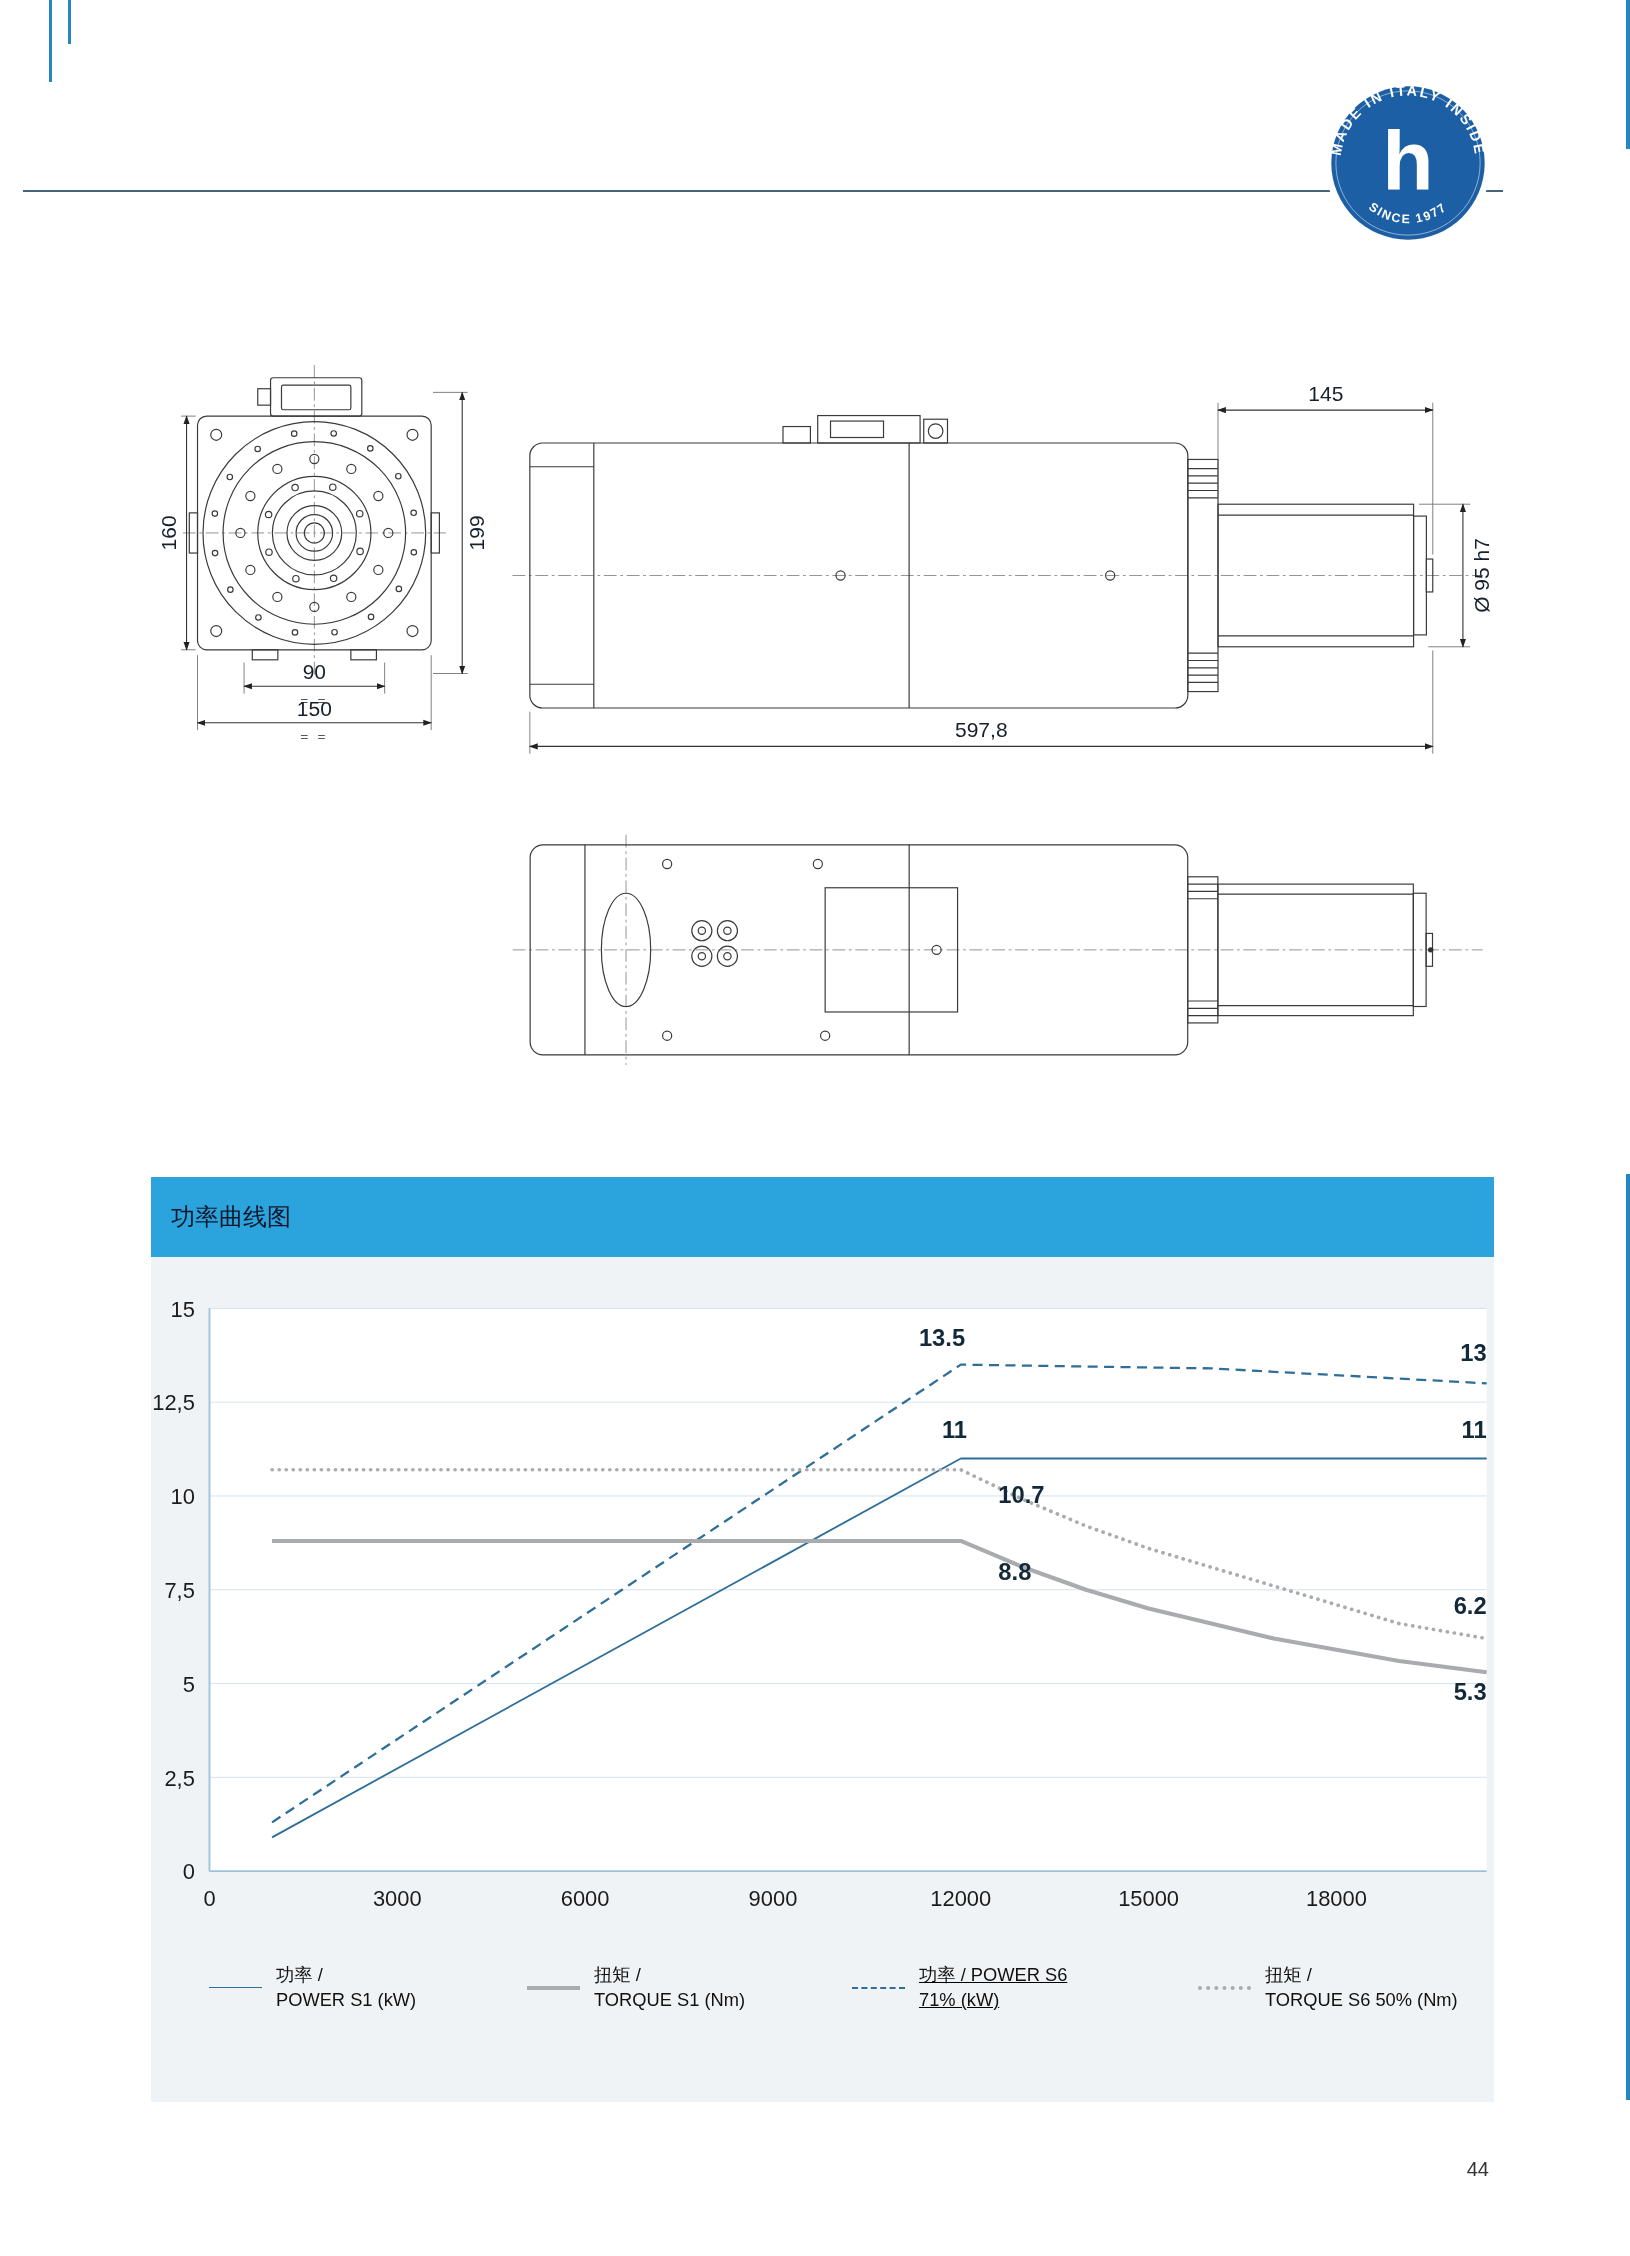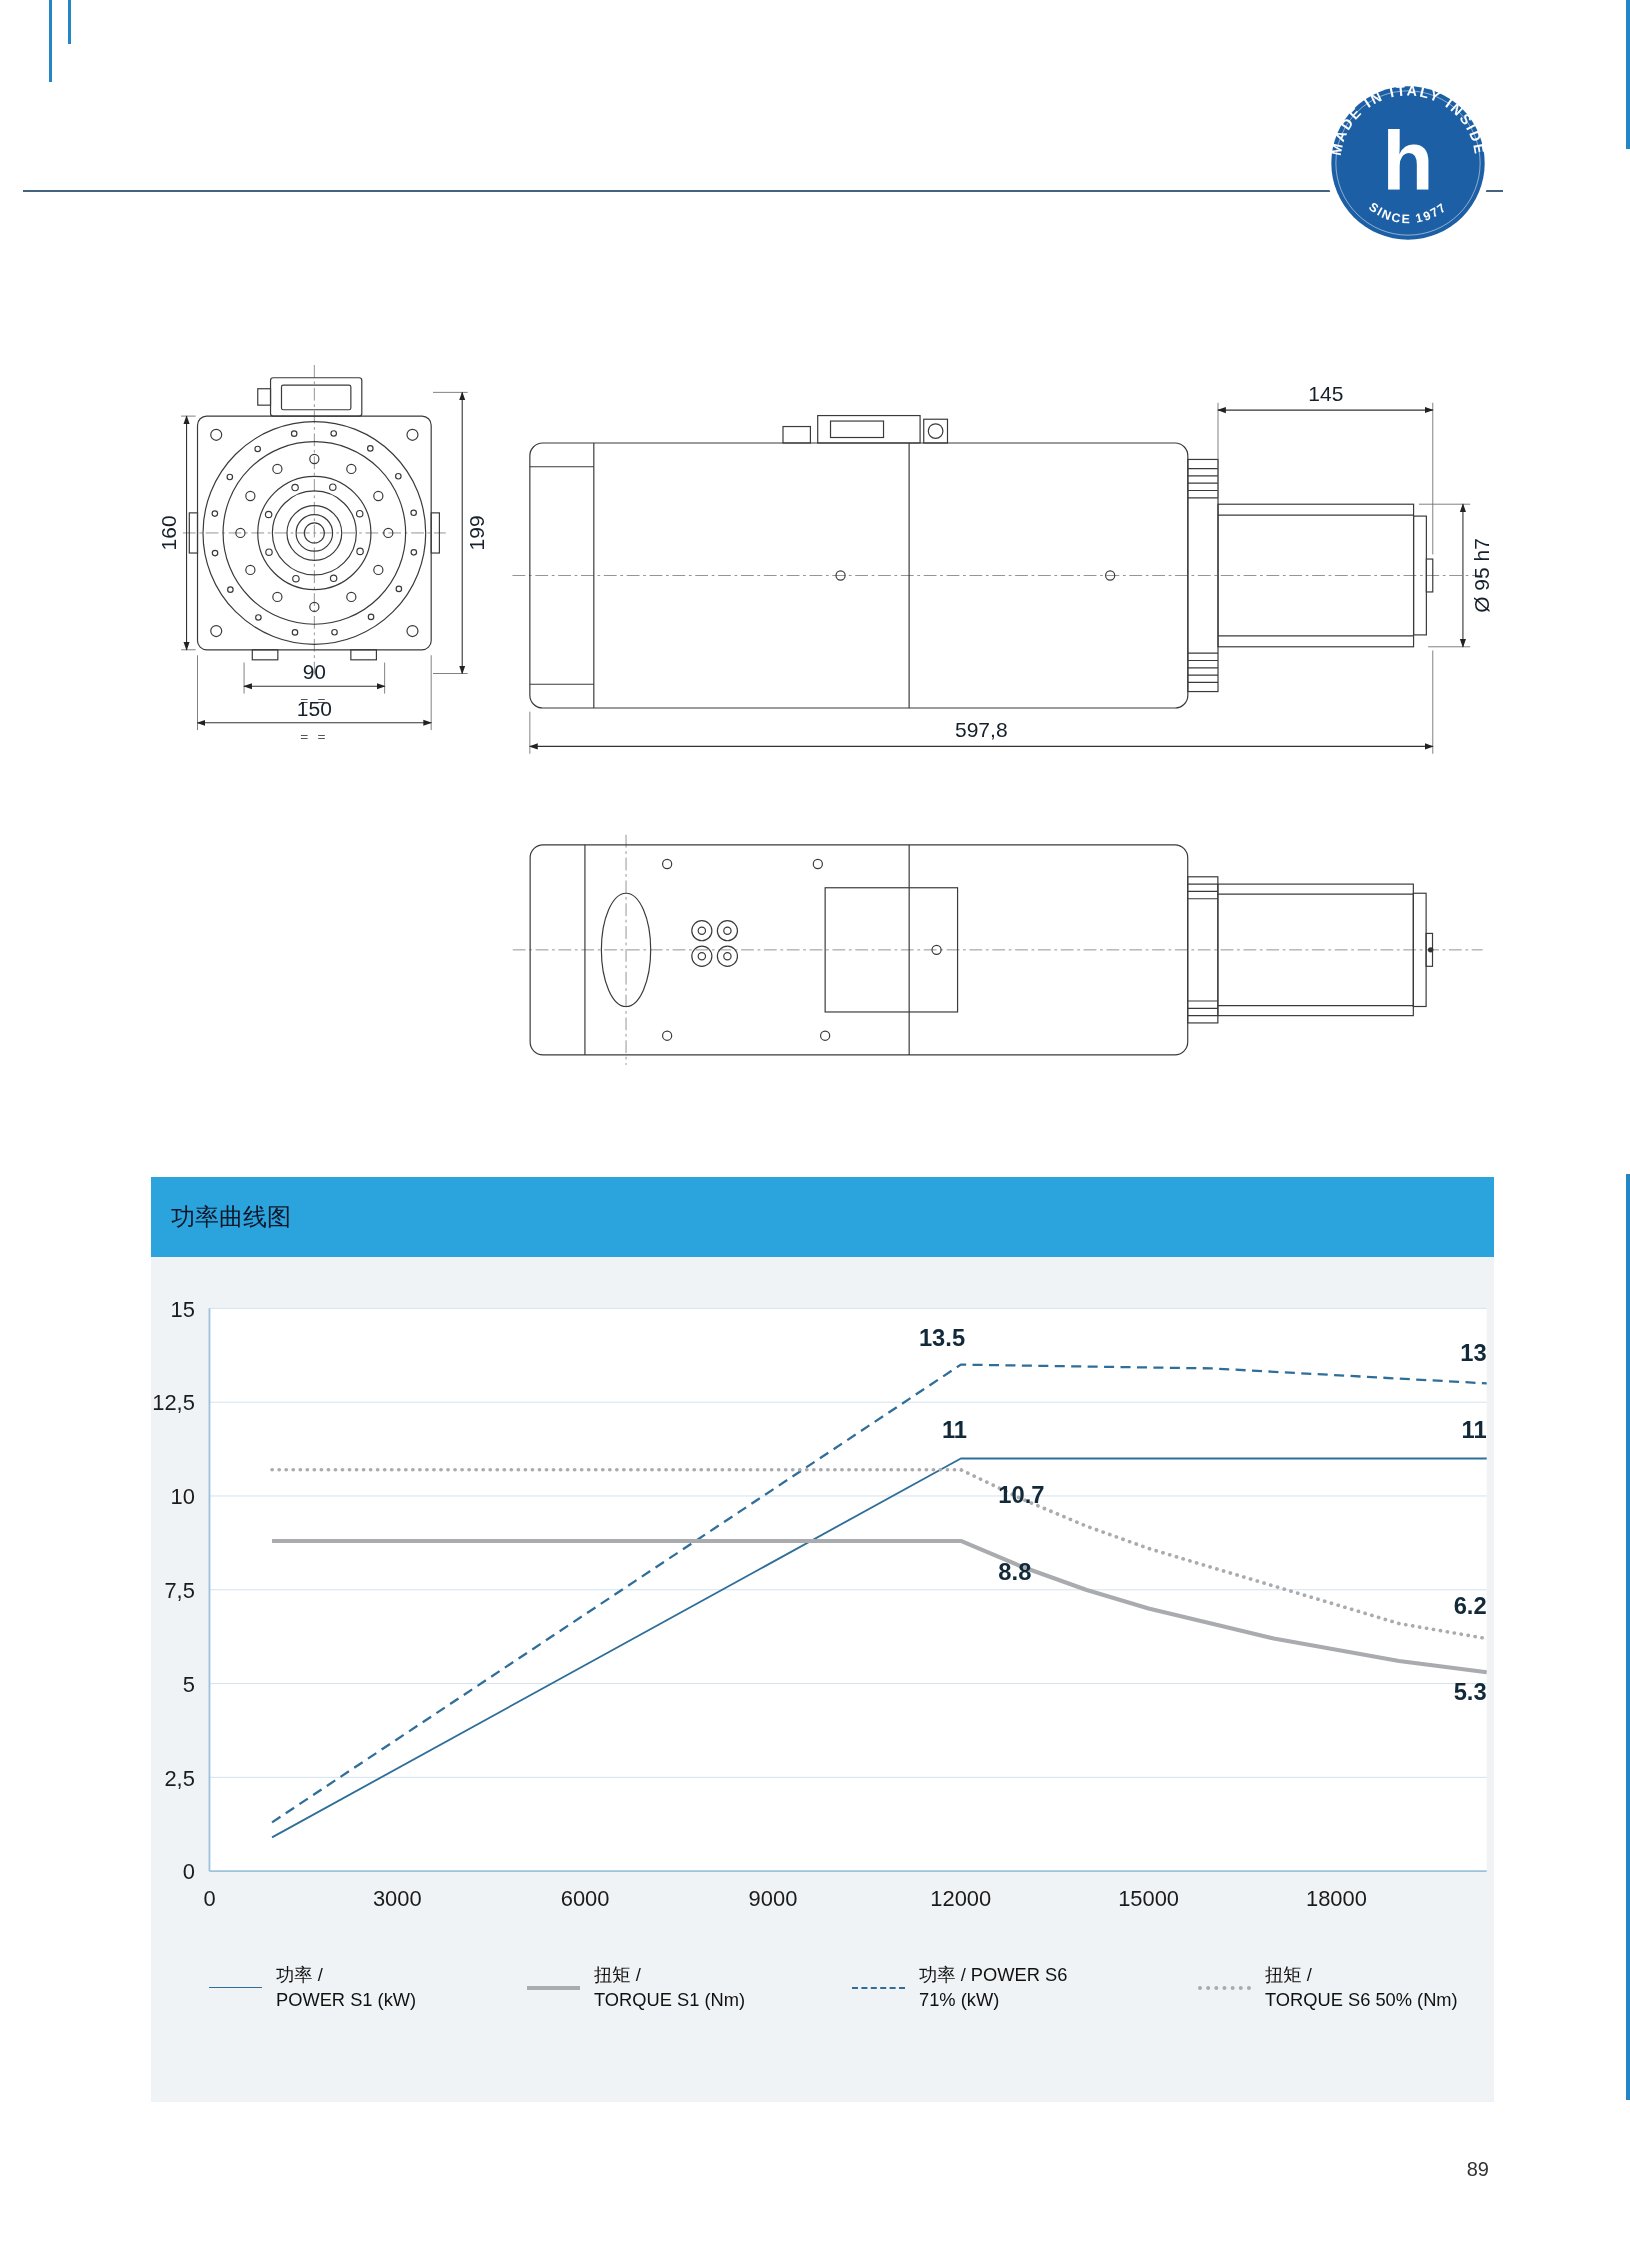--- a/index.html
+++ b/index.html
@@ -321,32 +321,32 @@
             <span>POWER S1 (kW)</span>
           </span>
         </div>
         <div class="legend-item" style="left: 376px;">
           <span class="swatch torque-s1"></span>
           <span class="legend-text">
             <span>扭矩 /</span>
             <span>TORQUE S1 (Nm)</span>
           </span>
         </div>
-        <div class="legend-item" style="left: 701px;">
+        <div class="legend-item" style="left: 701px; text-decoration: underline;">
           <span class="swatch power-s6"></span>
           <span class="legend-text">
             <span>功率 / POWER S6</span>
             <span>71% (kW)</span>
           </span>
         </div>
         <div class="legend-item" style="left: 1047px;">
           <span class="swatch torque-s6"></span>
           <span class="legend-text">
             <span>扭矩 /</span>
             <span>TORQUE S6 50% (Nm)</span>
           </span>
         </div>
       </div>
   </div>
 
-  <div class="page-number">89</div>
+  <div class="page-number">44</div>
 </div>
 
 
 </body></html>

